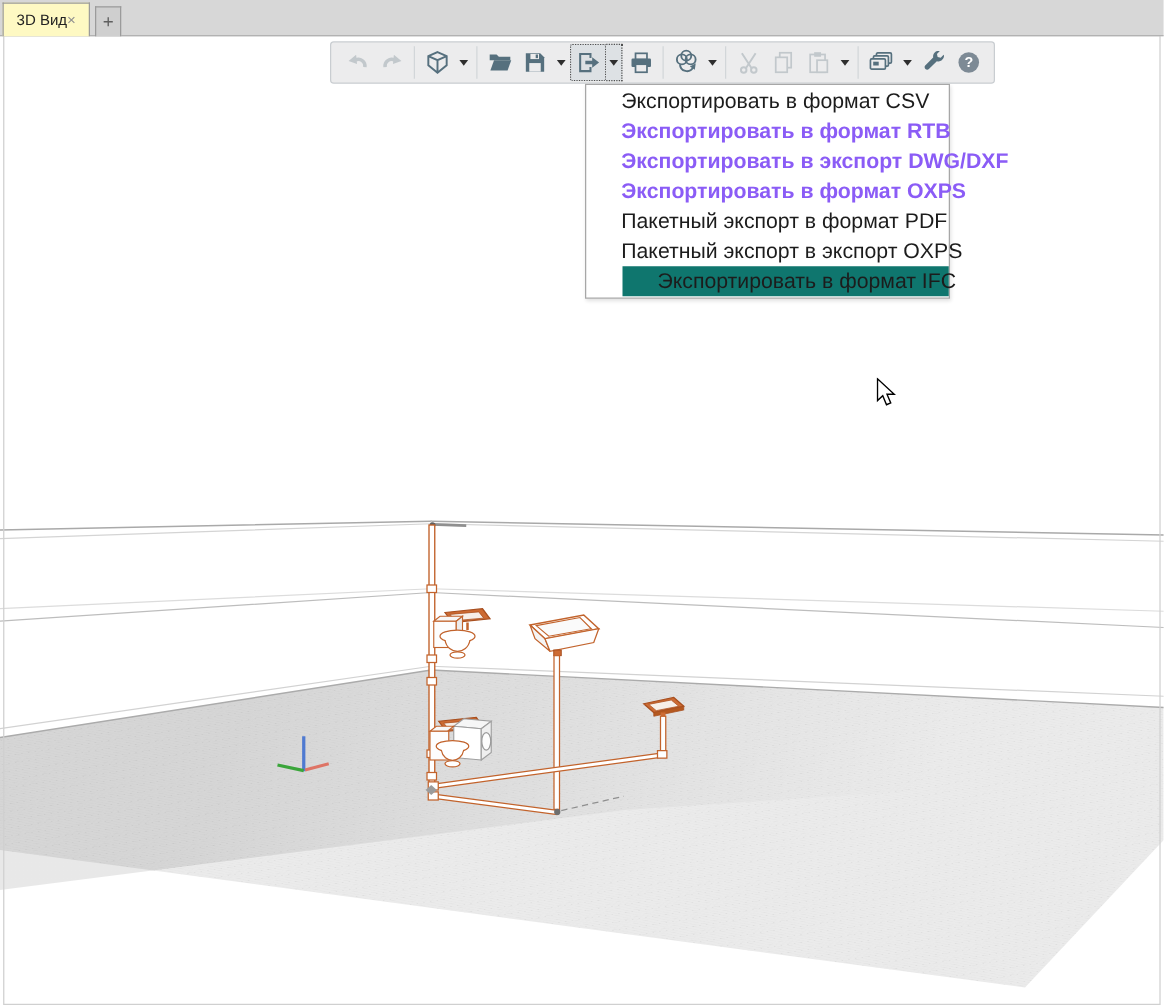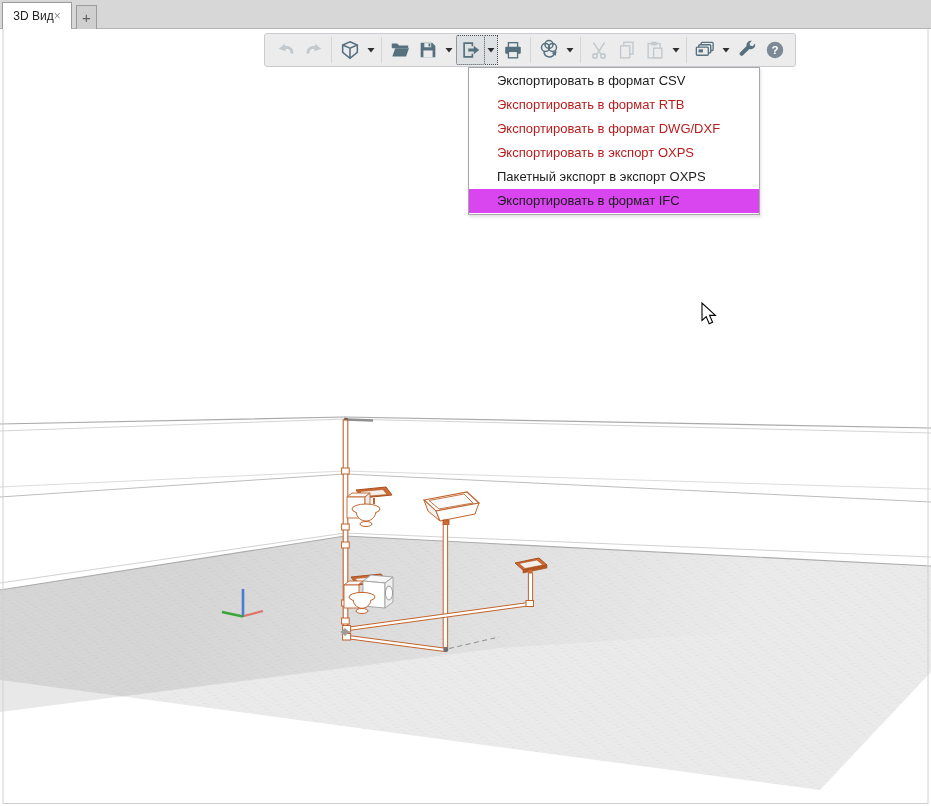--- a/index.html
+++ b/index.html
@@ -10,21 +10,21 @@
     -webkit-font-smoothing:antialiased;
   }
   
   .tabbar{
     position:absolute;left:0;top:0;width:931px;height:28px;
     background:#d7d7d7;border-bottom:1px solid #b2b2b2;
     display:flex;align-items:flex-end;z-index:10;
   }
   .tab-active{
     position:relative;margin-left:2px;height:27px;width:70px;
-    background:#ffffff;border:1px solid #9b9b9b;border-bottom:none;
+    background:#fef9c3;border:1px solid #9b9b9b;border-bottom:none;
     display:flex;align-items:center;justify-content:center;gap:0;
     font-size:12px;color:#222;box-sizing:border-box;top:1px;text-align:right;
   }
   .tab-close{color:#8f8f8f;font-size:12px;line-height:1;cursor:default;}
   .tab-plus{
     margin-left:4px;height:24px;width:21px;background:#cfcfcf;
     border:1px solid #9b9b9b;border-bottom:none;box-sizing:border-box;
     display:flex;align-items:center;justify-content:center;
     font-size:15px;color:#5f5f5f;top:1px;position:relative;
   }
@@ -50,24 +50,24 @@
   .pressed-group .caretbtn{border:1px dotted #4f4f4f;border-left:none;box-sizing:border-box;height:30px;}
   
   .menu{
     position:absolute;left:468px;top:67px;width:292px;z-index:30;
     background:#ffffff;border:1px solid #a7a7a7;box-sizing:border-box;
     box-shadow:1px 2px 3px rgba(0,0,0,0.12);
     padding:1px 0;
   }
   .menu .item{
     height:24px;line-height:24px;padding-left:28px;
-    font-size:13px;color:#1c1c1c;white-space:nowrap;
-  }
-  .menu .item.disabled{color:#b91c1c;}
-  .menu .item.highlighted{background:#d946ef;}
+    font-size:17px;color:#1c1c1c;white-space:nowrap;
+  }
+  .menu .item.disabled{color:#8b5cf6;font-weight:bold;}
+  .menu .item.highlighted{background:#0f766e;margin-left:29px;}
   
   .viewport{position:absolute;left:0;top:28px;width:931px;height:778px;z-index:1;}
   
   .cursor{position:absolute;left:701px;top:302px;z-index:40;pointer-events:none;}
 </style>
 </head>
 <body>
 
 <div class="tabbar">
   <div class="tab-active">
@@ -322,22 +322,23 @@
     <svg width="22" height="22" viewBox="0 0 24 24">
       <circle cx="12" cy="12" r="9" fill="#7d8a95"></circle>
       <text x="12" y="16.3" text-anchor="middle" font-size="12.5" font-weight="bold" fill="#ffffff" font-family="Liberation Sans, sans-serif">?</text>
     </svg>
   </span>
 </div>
 
 <div class="menu">
   <div class="item">Экспортировать в формат CSV</div>
   <div class="item disabled">Экспортировать в формат RTB</div>
-  <div class="item disabled">Экспортировать в формат DWG/DXF</div>
-  <div class="item disabled">Экспортировать в экспорт OXPS</div>
+  <div class="item disabled">Экспортировать в экспорт DWG/DXF</div>
+  <div class="item disabled">Экспортировать в формат OXPS</div>
+  <div class="item">Пакетный экспорт в формат PDF</div>
   <div class="item">Пакетный экспорт в экспорт OXPS</div>
   <div class="item highlighted">Экспортировать в формат IFC</div>
 </div>
 
 <div class="cursor">
   <svg width="20" height="24" viewBox="0 0 20 24">
     <path d="M1 1 L1 18.5 L5.2 14.6 L8.2 21.8 L11.6 20.3 L8.6 13.4 L14.4 13.4 Z" fill="#ffffff" stroke="#000000" stroke-width="1.1"></path>
   </svg>
 </div>
 

